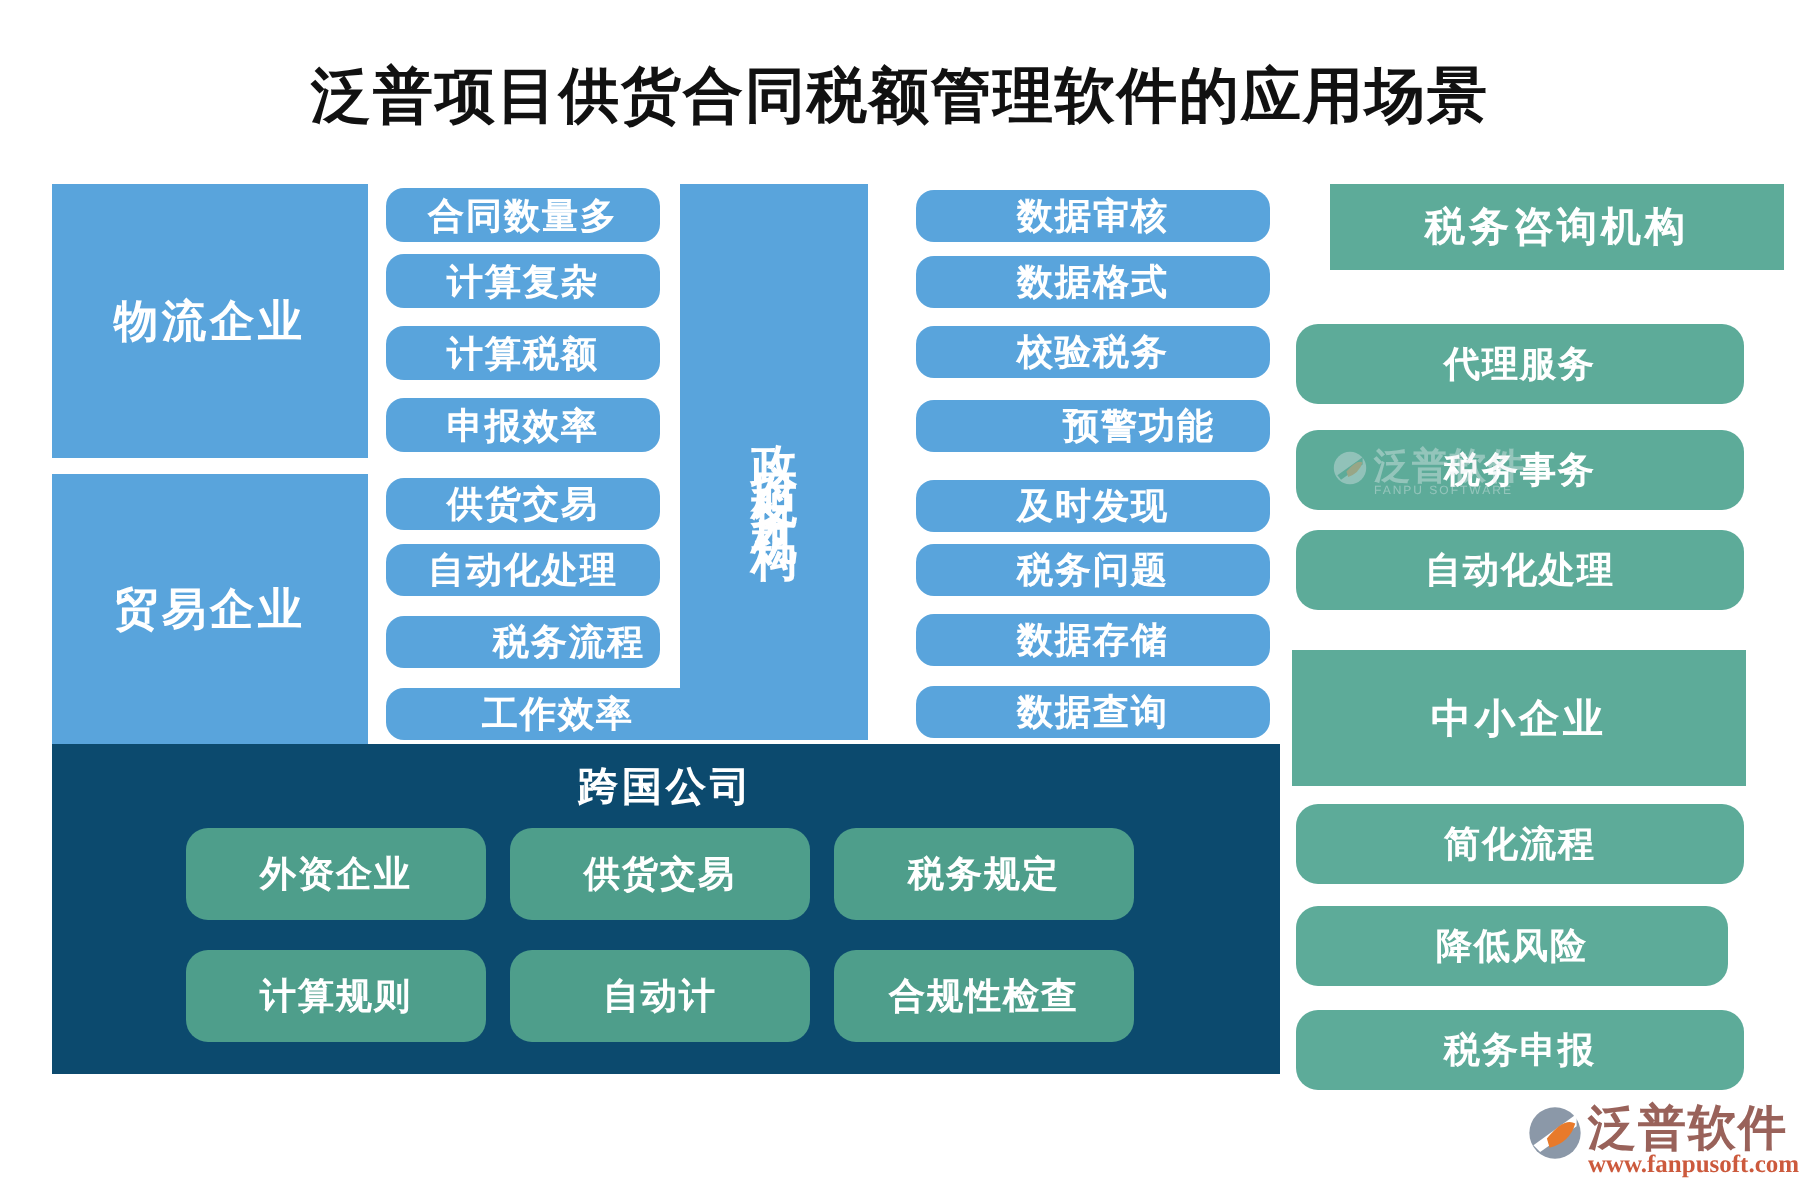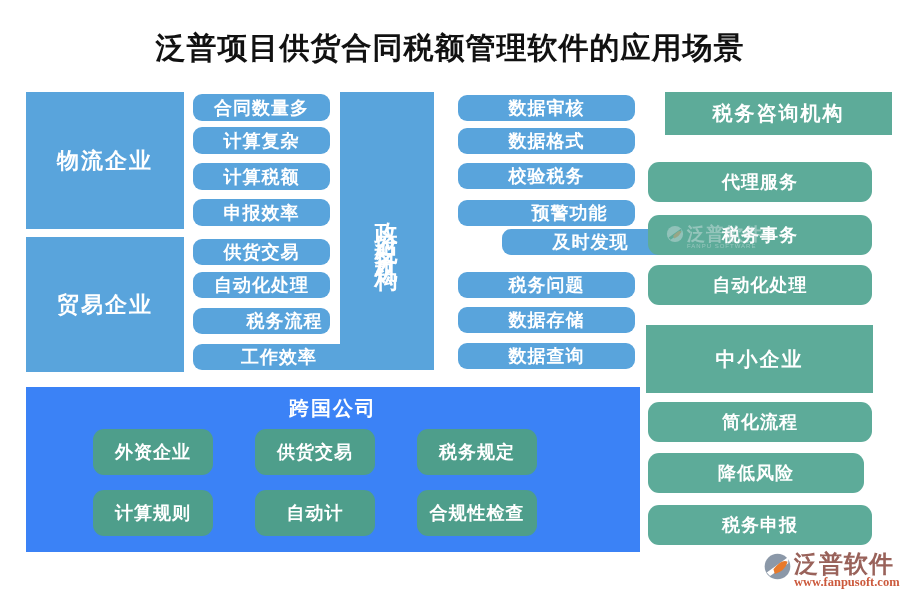--- a/index.html
+++ b/index.html
@@ -19,27 +19,27 @@
   .green{background:#5dab99;}
   .r9{border-radius:9px;}
   .r11{border-radius:11px;}
   .biglabel{font-size:22px;letter-spacing:2px;}
   .btn-s{font-size:18px;letter-spacing:1px;}
   .hdr{font-size:20px;letter-spacing:2px;}
   .vert{
     writing-mode:vertical-rl;text-orientation:upright;
     font-size:23px;letter-spacing:9px;font-weight:bold;
   }
-  .bottom-blk{position:absolute;left:26px;top:387px;width:614px;height:165px;background:#3b82f6;}
+  .bottom-blk{position:absolute;left:26px;top:372px;width:614px;height:165px;background:#0c4a6e;}
   .bottom-hdr{
     position:absolute;left:0;top:8px;width:100%;text-align:center;color:#fff;
     font-weight:bold;font-size:20px;letter-spacing:2px;
   }
   .bbtn{
-    position:absolute;width:120px;height:46px;display:flex;align-items:center;justify-content:center;
+    position:absolute;width:150px;height:46px;display:flex;align-items:center;justify-content:center;
     color:#fff;font-weight:bold;font-size:18px;letter-spacing:1px;border-radius:11px;background:#4e9e8b;
   }
   .watermark{
     position:absolute;left:666px;top:225px;display:flex;align-items:flex-start;gap:3px;
     opacity:0.40;pointer-events:none;z-index:5;
   }
   .wm-text{color:#e8ecef;font-weight:bold;font-size:18px;line-height:1;letter-spacing:1px;}
   .wm-sub{color:#e8ecef;font-size:6px;letter-spacing:1px;font-family:"Liberation Sans",sans-serif;}
   .footer{
     position:absolute;left:764px;top:551px;display:flex;align-items:flex-start;gap:3px;
@@ -66,21 +66,21 @@
   <div class="blk blue btn-s r9" style="left:193px;top:272px;width:137px;height:26px;">自动化处理</div>
   <div class="blk blue btn-s r9" style="left:193px;top:308px;width:137px;height:26px;padding-left:46px;">税务流程</div>
   <div class="blk blue btn-s r9" style="left:193px;top:344px;width:162px;height:26px;padding-left:10px;">工作效率</div>
 
   <div class="blk blue vert" style="left:340px;top:92px;width:94px;height:278px;">政府税务机构</div>
 
   <div class="blk blue btn-s r9" style="left:458px;top:95px;width:177px;height:26px;">数据审核</div>
   <div class="blk blue btn-s r9" style="left:458px;top:128px;width:177px;height:26px;">数据格式</div>
   <div class="blk blue btn-s r9" style="left:458px;top:163px;width:177px;height:26px;">校验税务</div>
   <div class="blk blue btn-s r9" style="left:458px;top:200px;width:177px;height:26px;padding-left:46px;">预警功能</div>
-  <div class="blk blue btn-s r9" style="left:458px;top:229px;width:177px;height:26px;margin-left:44px;">及时发现</div>
+  <div class="blk blue btn-s r9" style="left:458px;top:240px;width:177px;height:26px;">及时发现</div>
   <div class="blk blue btn-s r9" style="left:458px;top:272px;width:177px;height:26px;">税务问题</div>
   <div class="blk blue btn-s r9" style="left:458px;top:307px;width:177px;height:26px;">数据存储</div>
   <div class="blk blue btn-s r9" style="left:458px;top:343px;width:177px;height:26px;">数据查询</div>
 
   <div class="blk green hdr" style="left:646px;top:92px;width:227px;height:43px;margin-left:19px;">税务咨询机构</div>
   <div class="blk green btn-s r11" style="left:648px;top:162px;width:224px;height:40px;">代理服务</div>
   <div class="blk green btn-s r11" style="left:648px;top:215px;width:224px;height:40px;">税务事务</div>
   <div class="blk green btn-s r11" style="left:648px;top:265px;width:224px;height:40px;">自动化处理</div>
 
   <div class="blk green hdr" style="left:646px;top:325px;width:227px;height:68px;">中小企业</div>

